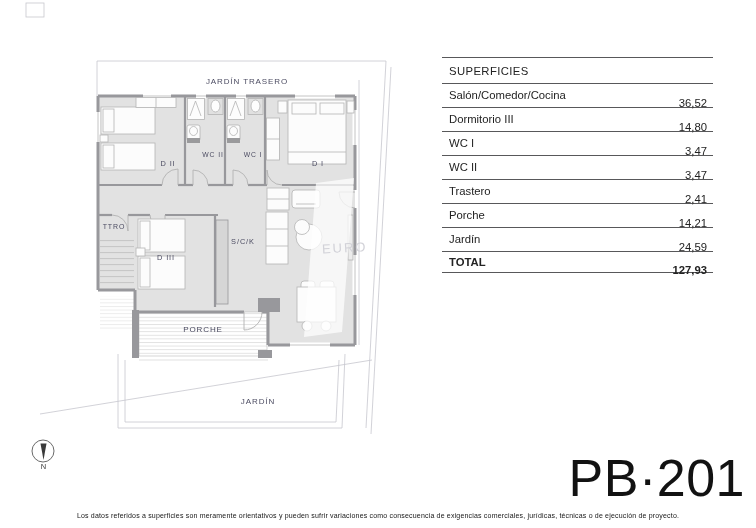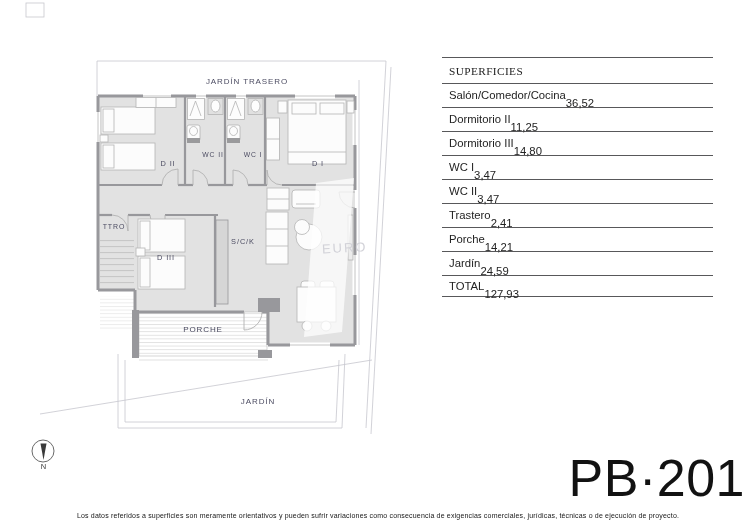--- a/index.html
+++ b/index.html
@@ -9,27 +9,27 @@
   }
   .plan-svg { position:absolute; left:0; top:0; }
 
   
   .surfaces {
     position:absolute; left:442px; top:57px; width:271px;
     border-top:1px solid #58585a; color:#232323; font-size:11.3px;
   }
   .t-title {
     height:25px; line-height:26px; border-bottom:1px solid #58585a;
-    padding-left:7px; letter-spacing:.4px;font-family:Liberation Serif, serif;
+    padding-left:7px; letter-spacing:.4px;
   }
   .t-row {
     height:23px; line-height:23.5px; border-bottom:1px solid #58585a;
-    display:flex; padding:0 6px 0 7px;
-  }
-  .t-row.total { height:20px; line-height:20.5px; font-weight:normal; }
+    display:flex; justify-content:space-between; padding:0 6px 0 7px;
+  }
+  .t-row.total { height:20px; line-height:20.5px; font-weight:bold; }
   .t-value { text-align:right;margin-top:8px; }
 
   .plan-code {
     position:absolute; right:11px; top:448px; font-size:52px; color:#121212;
     letter-spacing:.5px; white-space:nowrap;
   }
   .disclaimer {
     position:absolute; left:0; right:0; top:512px; text-align:center;
     font-size:7px; color:#161616; letter-spacing:.18px;
   }
@@ -274,24 +274,20 @@
   </svg>
 
   <div class="surfaces">
     <div class="t-title">SUPERFICIES</div>
 
     <div class="t-row">
       <span class="t-label">Salón/Comedor/Cocina</span>
       <span class="t-value">36,52</span>
     </div>
     <div class="t-row">
-      <span class="t-label">Dormitorio II</span>
-      <span class="t-value">11,25</span>
-    </div>
-    <div class="t-row">
       <span class="t-label">Dormitorio III</span>
       <span class="t-value">14,80</span>
     </div>
     <div class="t-row">
       <span class="t-label">WC I</span>
       <span class="t-value">3,47</span>
     </div>
     <div class="t-row">
       <span class="t-label">WC II</span>
       <span class="t-value">3,47</span>

